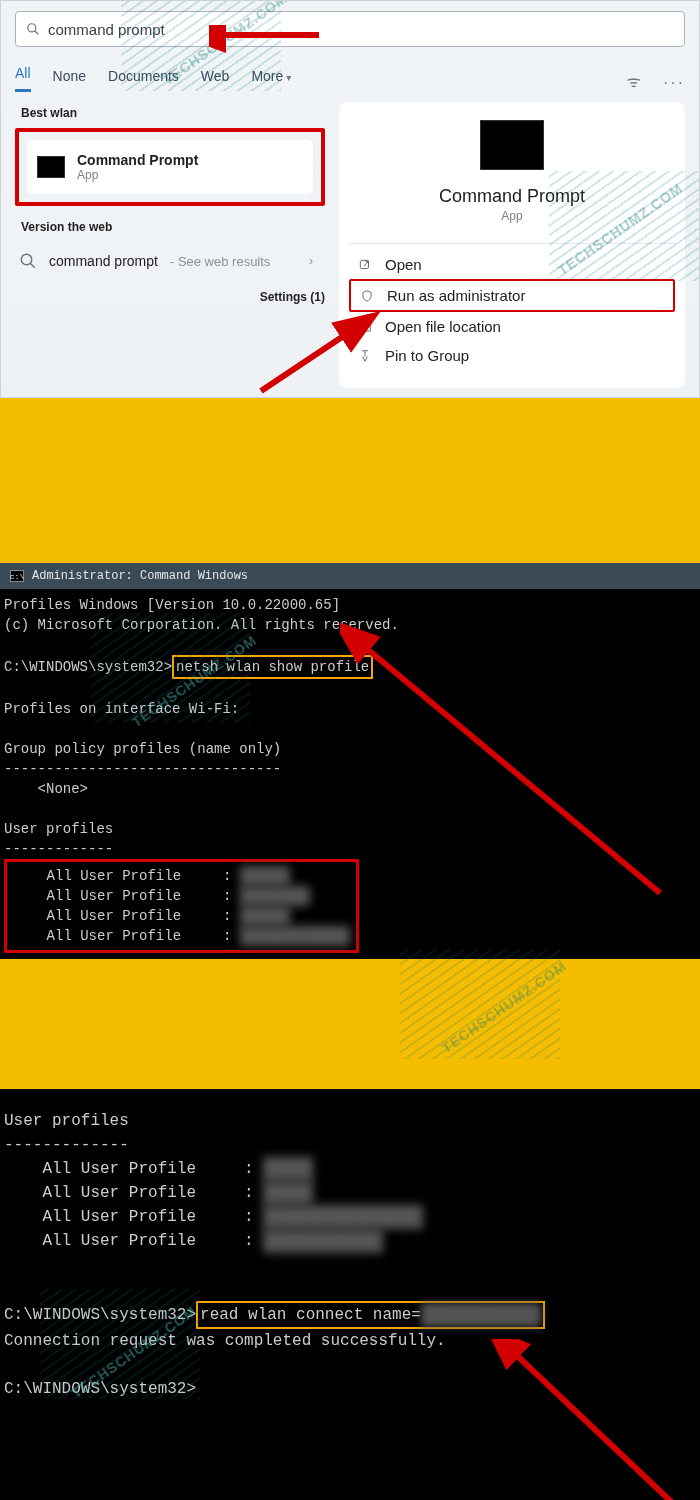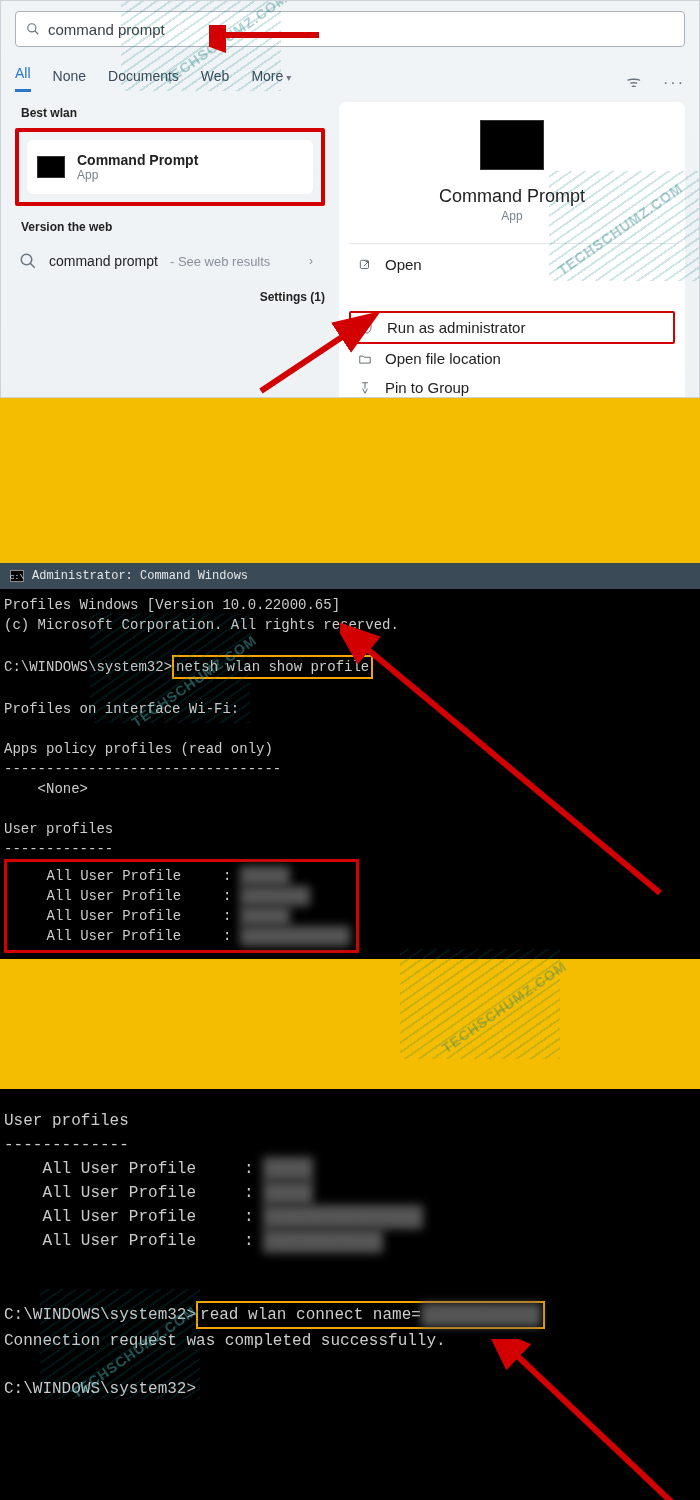--- a/index.html
+++ b/index.html
@@ -32,21 +32,21 @@
   .web-row { display:flex; align-items:center; gap:12px; padding:10px 4px; cursor:pointer; }
   .web-row .sicon { width:18px; height:18px; stroke:#6c7680; fill:none; stroke-width:2; }
   .web-text { font-size:14px; color:#222; }
   .web-sub { font-size:13px; color:#8a9199; }
   .chev-right { margin-left:auto; color:#8a9199; font-size:12px; margin-right:8px; }
 
   .big-thumb { width:64px; height:50px; background:#000; border:1px solid #333; margin-bottom:16px; }
   .big-title { font-size:18px; color:#222; margin-bottom:2px; }
   .big-sub { font-size:12px; color:#7a828a; margin-bottom:20px; }
   .action-row { display:flex; align-items:center; gap:12px; width:100%; font-size:15px; color:#222; padding:6px 8px; cursor:pointer; }
-  .action-row.hl { border:2px solid #d20000; border-radius:2px;margin-top:32px; }
+  .action-row.hl { border:2px solid #d20000; border-radius:2px; }
   .aicon { width:16px; height:16px; display:inline-flex; align-items:center; justify-content:center; }
   .aicon svg { width:14px; height:14px; stroke:#5a636d; fill:none; stroke-width:1.6; }
 
   .arrow1 { position:absolute; left:208px; top:24px; pointer-events:none; }
   .arrow2 { position:absolute; left:250px; top:200px; width:200px; height:200px; pointer-events:none; }
 
   .watermark { position:absolute; font-family:Arial; font-weight:700; font-size:14px; letter-spacing:1px; color:rgba(24,120,120,0.35); transform:rotate(-35deg); pointer-events:none; }
   .stripes { position:absolute; width:160px; height:110px; background:repeating-linear-gradient(-35deg, rgba(0,120,120,0.18) 0 2px, transparent 2px 8px); pointer-events:none; }
 
   
@@ -197,21 +197,21 @@
   <div class="stripes" style="left:90px; top:50px;"></div>
   <div class="watermark" style="left:120px; top:110px; color:rgba(80,170,170,0.45);">TECHSCHUMZ.COM</div>
 
   <div class="cmd-body"><span>Profiles Windows [Version 10.0.22000.65]</span>
 <span>(c) Microsoft Corporation. All rights reserved.</span>
 
 <span>C:\WINDOWS\system32&gt;</span><span class="hl-orange">netsh wlan show profile</span>
 
 <span>Profiles on interface Wi-Fi:</span>
 
-<span>Apps policy profiles (read only)</span>
+<span>Group policy profiles (name only)</span>
 <span>---------------------------------</span>
 <span>    &lt;None&gt;</span>
 
 <span>User profiles</span>
 <span>-------------</span>
 <span class="red-frame"><span>    All User Profile     : </span><span class="blur" style="width:40px">xxx</span>
 <span>    All User Profile     : </span><span class="blur" style="width:70px">xxxxxx</span>
 <span>    All User Profile     : </span><span class="blur" style="width:40px">xxx</span>
 <span>    All User Profile     : </span><span class="blur" style="width:110px">xxxxxxxxx</span></span>
 

